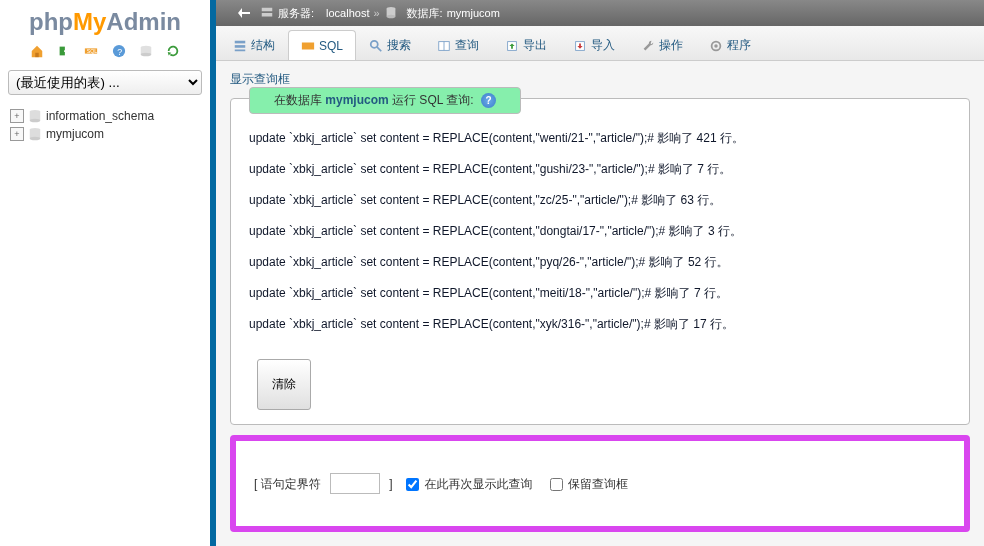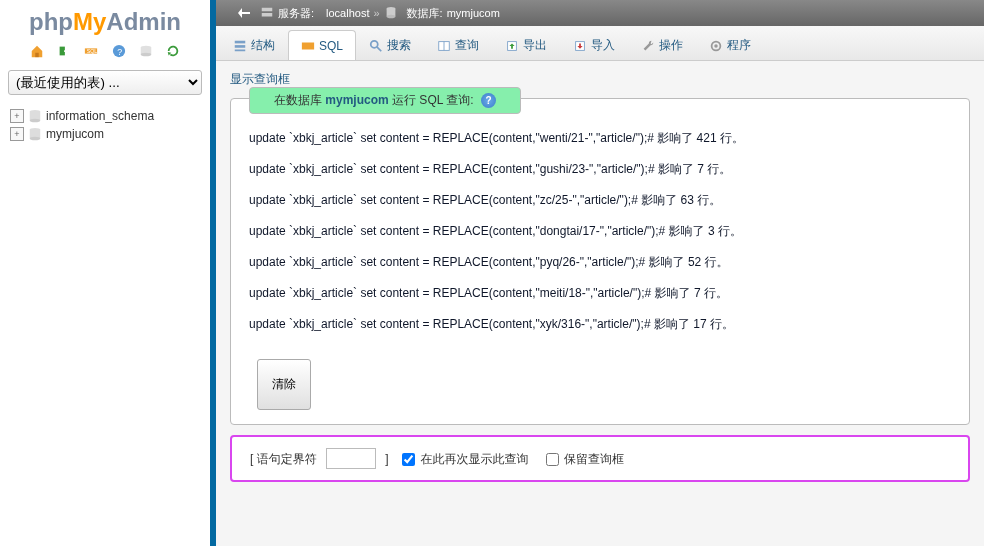--- a/index.html
+++ b/index.html
@@ -28,21 +28,21 @@
     .tab .tab-icon { width: 14px; height: 14px; margin-right: 4px; display: inline-block; }
     .content { flex: 1; padding: 10px 14px; overflow: auto; }
     .show-query { color: #235a81; margin-bottom: 0; cursor: pointer; display: inline-block; }
     .panel { background: #fff; border: 1px solid #bbb; border-radius: 4px; padding: 0; margin-bottom: 10px; }
     .panel-title { display: inline-block; background: #86efac; border: 1px solid #bbb; border-radius: 4px; padding: 4px 24px; margin: -10px 0 0 18px; position: relative; top: -6px; font-size: 12px; }
     .panel-title b { color: #235a81; }
     .help-icon { display: inline-block; width: 15px; height: 15px; background: radial-gradient(#6baaea, #3a7cc8); border-radius: 50%; color: #fff; text-align: center; line-height: 15px; font-size: 10px; font-weight: bold; margin-left: 4px; vertical-align: middle; }
     .sql-results { padding: 10px 18px 6px; }
     .sql-line { margin-bottom: 14px; font-size: 12px; color: #0f172a; }
     .clear-btn { margin: 6px 26px 14px; padding: 16px 14px; border: 1px solid #aaa; border-radius: 3px; background: linear-gradient(#fff, #e0e0e0); cursor: pointer; font-size: 12px; }
-    .delimiter-panel { background: #fff; border: 2px solid #d946ef; border-radius: 4px; padding: 11px 18px; }
+    .delimiter-panel { background: #fff; border: 6px solid #d946ef; border-radius: 4px; padding: 32px 18px; }
     .delimiter-panel label { margin-right: 4px; }
     .delimiter-input { width: 50px; padding: 2px 4px; border: 1px solid #bbb; margin: 0 6px; }
     .delimiter-panel input[type="checkbox"] { margin-left: 10px; margin-right: 2px; vertical-align: middle; }
     .icon-svg { width: 14px; height: 14px; }
   </style>
 </head>
 <body>
 
 <div class="container">
   <div class="sidebar">

